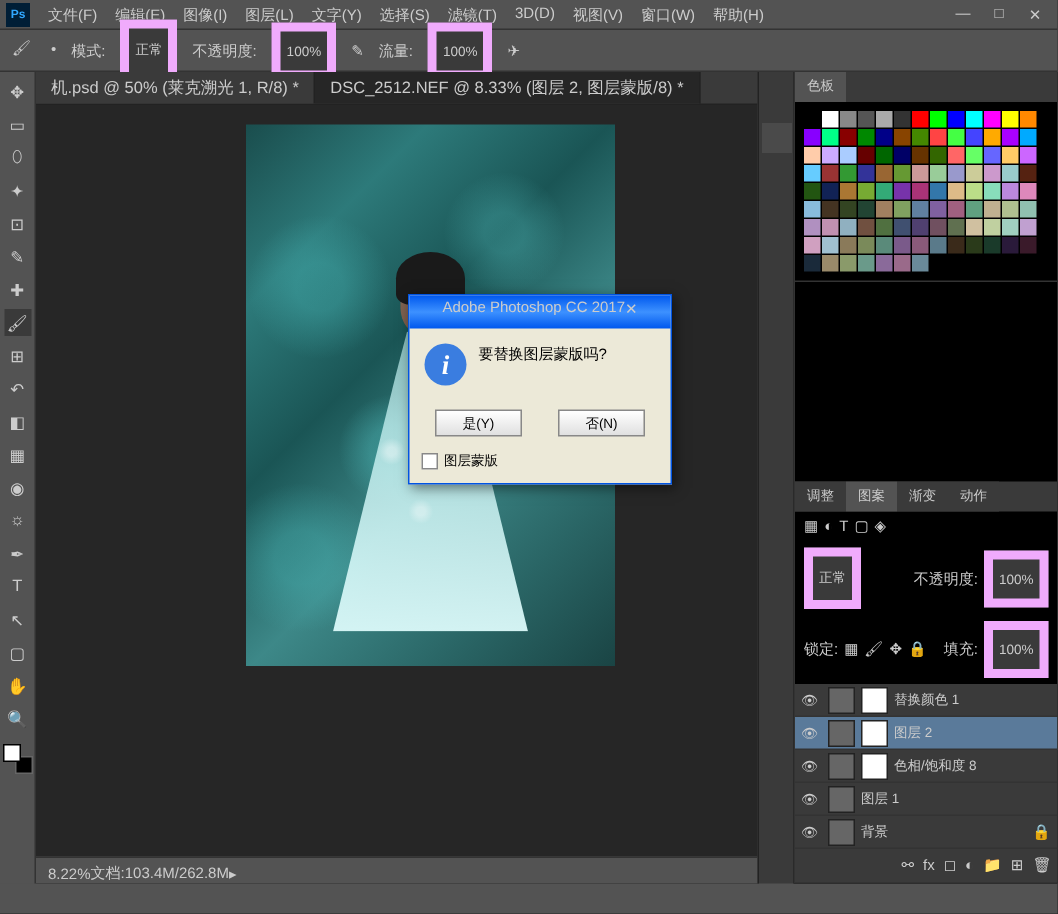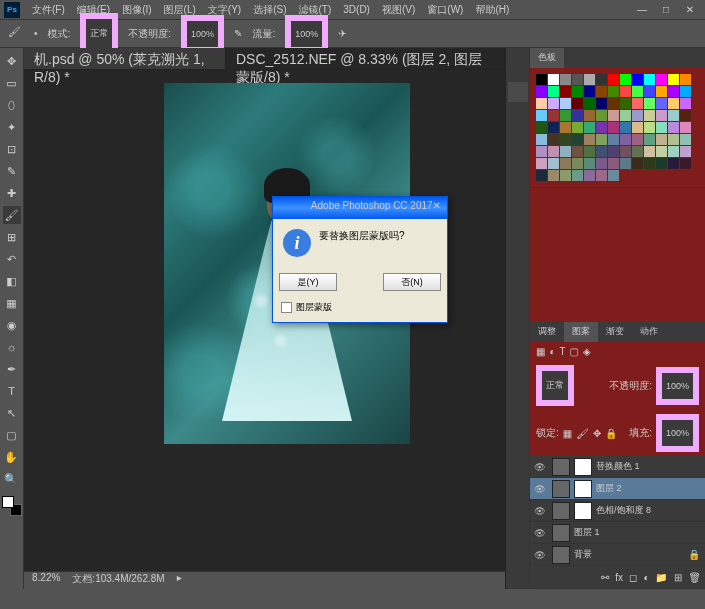--- a/index.html
+++ b/index.html
@@ -14,54 +14,54 @@
 .select{background:#3a3a3a;border:6px solid #f0abfc;padding:8px 4px;font-size:9px}
 .main{display:flex;height:541px}
 .toolbar{width:24px;background:#535353;border-right:1px solid #333;display:flex;flex-direction:column;align-items:center;padding-top:4px;gap:4px}
 .tbtn{width:18px;height:18px;display:flex;align-items:center;justify-content:center;cursor:pointer;font-size:11px}
 .tbtn.active{background:#3a3a3a}
 .fgbg{position:relative;width:20px;height:20px;margin-top:4px}
 .fg{position:absolute;width:12px;height:12px;background:#fff;border:1px solid #000;top:0;left:0;z-index:2}
 .bg{position:absolute;width:12px;height:12px;background:#000;border:1px solid #666;bottom:0;right:0}
 .workspace{flex:1;background:#262626;position:relative;overflow:hidden}
 .tabs{height:22px;background:#3a3a3a;display:flex;border-bottom:1px solid #222}
-.tab{padding:3px 10px;font-size:14px;background:#3a3a3a;border-right:1px solid #222;cursor:pointer}
+.tab{padding:3px 10px;font-size:11px;background:#3a3a3a;border-right:1px solid #222;cursor:pointer}
 .tab.active{background:#262626}
 .canvas{position:absolute;left:140px;top:35px;width:246px;height:361px;background:linear-gradient(135deg,#1a4d4d 0%,#2d7a7a 20%,#1a5555 40%,#3d8888 60%,#2a6666 80%,#1a4444 100%);overflow:hidden}
 .canvas::before{content:"";position:absolute;inset:0;background:radial-gradient(circle at 20% 30%,rgba(80,200,200,.3) 5%,transparent 15%),radial-gradient(circle at 70% 20%,rgba(100,220,220,.25) 4%,transparent 12%),radial-gradient(circle at 40% 60%,rgba(90,210,210,.3) 6%,transparent 14%),radial-gradient(circle at 85% 50%,rgba(70,190,190,.25) 5%,transparent 13%),radial-gradient(circle at 15% 80%,rgba(80,200,200,.3) 5%,transparent 14%)}
 .figure{position:absolute;left:50%;top:90px;transform:translateX(-50%);width:130px;height:260px}
 .head{width:40px;height:50px;background:linear-gradient(180deg,#8a6d5a 0%,#7a5d4a 100%);border-radius:45% 45% 35% 35%;margin:0 auto;position:relative}
 .hair{position:absolute;top:-5px;left:-3px;width:46px;height:35px;background:#1a1a1a;border-radius:50% 50% 20% 20%}
 .dress{width:130px;height:200px;background:linear-gradient(180deg,rgba(180,230,230,.7) 0%,rgba(200,240,240,.85) 50%,rgba(220,250,250,.95) 100%);clip-path:polygon(38% 0,62% 0,68% 15%,100% 100%,0 100%,32% 15%);margin-top:-2px;position:relative}
 .dress::after{content:"";position:absolute;inset:0;background:radial-gradient(circle at 30% 40%,rgba(255,255,255,.4) 2%,transparent 6%),radial-gradient(circle at 60% 30%,rgba(255,255,255,.3) 2%,transparent 5%),radial-gradient(circle at 45% 60%,rgba(255,255,255,.35) 2%,transparent 6%)}
-.statusbar{position:absolute;bottom:0;left:0;right:0;height:18px;background:#535353;display:flex;align-items:flex-start;padding:0 8px;gap:12px;font-size:9px;border-top:1px solid #333}
-.rpanels{width:176px;background:#7f1d1d;border-left:1px solid #333;display:flex;flex-direction:column}
+.statusbar{position:absolute;bottom:0;left:0;right:0;height:18px;background:#535353;display:flex;align-items:flex-end;padding:0 8px;font-size:9px;border-top:1px solid #333}
+.rpanels{width:176px;background:#000000;border-left:1px solid #333;display:flex;flex-direction:column}
 .collapsed{width:24px;background:#3a3a3a;border-left:1px solid #222;padding-top:30px}
 .collapsed .pbtn{width:20px;height:20px;margin:4px auto;background:#4a4a4a;cursor:pointer}
 .panel{border-bottom:1px solid #333}
 .ptabs{height:20px;display:flex;background:#3a3a3a}
 .ptab{padding:3px 8px;font-size:9px;cursor:pointer;background:#3a3a3a}
 .ptab.active{background:#535353}
 .swatches{padding:6px;display:flex;flex-wrap:wrap;gap:1px}
 .sw{width:11px;height:11px;cursor:pointer}
 .layers{flex:1;display:flex;flex-direction:column}
 .layer-ctrl{padding:4px 6px;display:flex;gap:4px;align-items:center;font-size:9px}
 .layer-list{flex:1;background:#3a3a3a;overflow:auto}
 .layer{height:22px;display:flex;align-items:center;padding:0 4px;gap:4px;border-bottom:1px solid #333;cursor:pointer}
 .layer.active{background:#5a7a9a}
 .eye{width:14px;font-size:9px}
 .lthumb{width:18px;height:18px;background:#666;border:1px solid #222}
 .lname{font-size:9px;flex:1}
 .layer-btm{height:22px;background:#3a3a3a;display:flex;align-items:center;justify-content:flex-end;padding:0 4px;gap:6px;font-size:10px}
 .dialog{position:absolute;left:272px;top:196px;width:176px;background:#ece9d8;border:1px solid #0054e3;box-shadow:2px 2px 8px rgba(0,0,0,.5);z-index:100}
-.dlg-title{height:22px;background:linear-gradient(180deg,#0058ee 0%,#3d91ff 50%,#0058ee 100%);color:#fff;padding:3px 6px;font-size:10px;display:flex;justify-content:flex-end}
+.dlg-title{height:22px;background:linear-gradient(180deg,#0058ee 0%,#3d91ff 50%,#0058ee 100%);color:#fff;padding:3px 6px;font-size:10px;display:flex;justify-content:center}
 .dlg-body{padding:10px;display:flex;gap:8px}
 .info-icon{width:28px;height:28px;border-radius:50%;background:#3a7de0;color:#fff;font-size:18px;font-weight:bold;font-style:italic;display:flex;align-items:center;justify-content:center;font-family:serif}
 .dlg-text{color:#000;font-size:10px;flex:1}
-.dlg-btns{display:flex;justify-content:space-between;gap:24px;padding:6px}
+.dlg-btns{display:flex;justify-content:center;gap:24px;padding:6px}
 .dlg-btn{width:58px;height:18px;background:linear-gradient(180deg,#fff,#e0e0e0);border:1px solid #888;color:#000;font-size:9px;cursor:pointer;display:flex;align-items:center;justify-content:center}
 .dlg-foot{padding:4px 8px 8px;display:flex;align-items:center;gap:4px}
 .chk{width:11px;height:11px;border:1px solid #888;background:#fff}
 .chk-lbl{color:#000;font-size:9px}
 </style>
 </head>
 <body>
 
 <div class="menubar">
   <div class="ps-logo">Ps</div>

